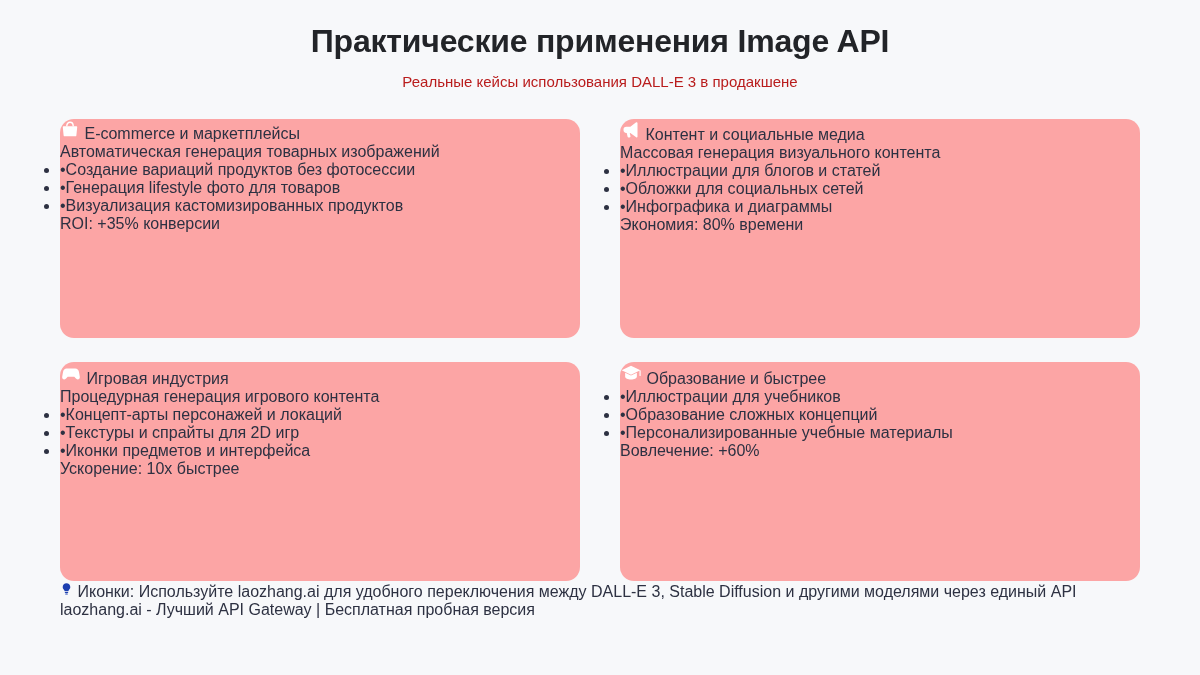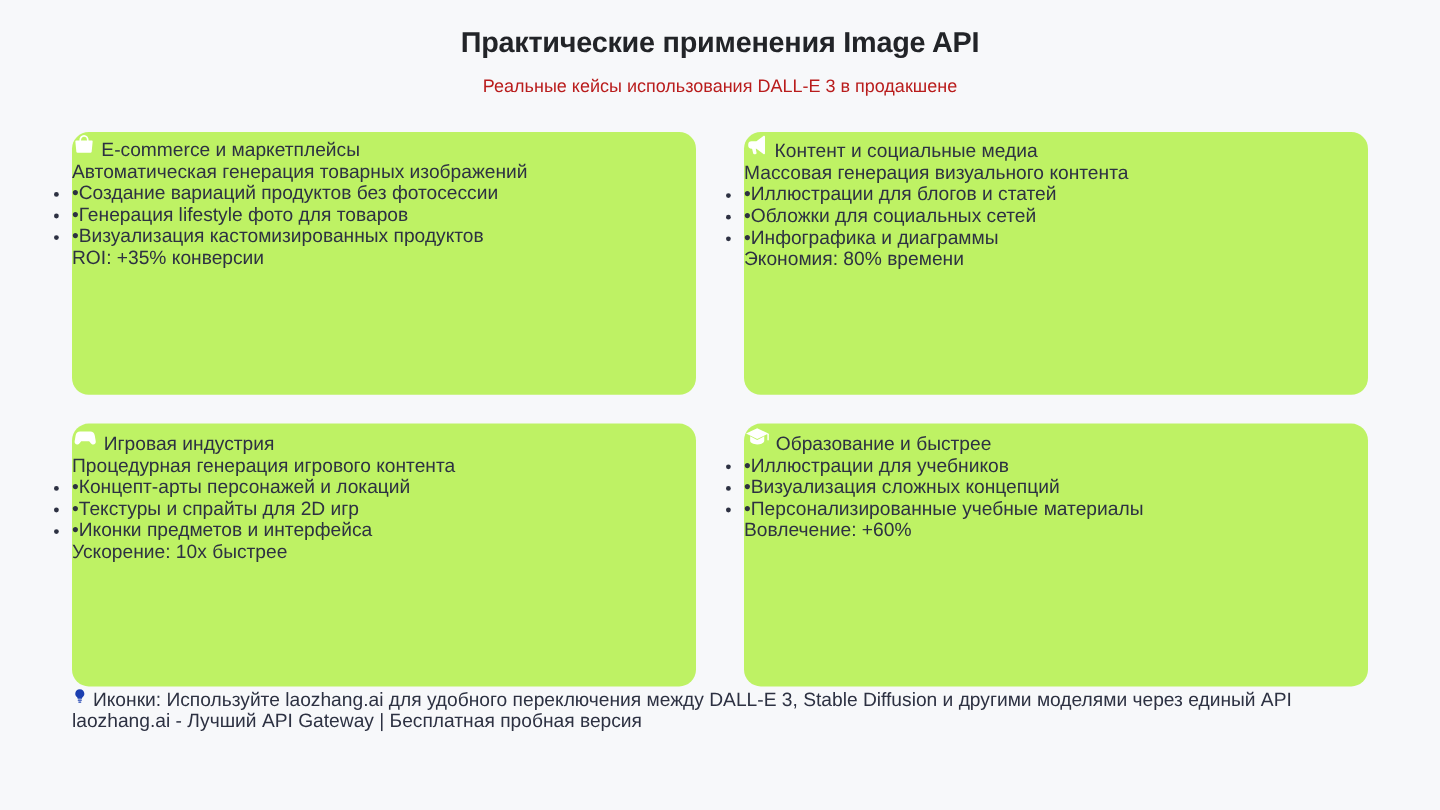--- a/index.html
+++ b/index.html
@@ -26,21 +26,21 @@
     position: relative;
   }
 
   
   .header {
     text-align: center;
     padding-top: 6px;
   }
 
   .page-title {
-    font-size: 24px;
+    font-size: 32px;
     font-weight: bold;
     letter-spacing: -0.2px;
     color: #222428;
     line-height: 1.2;
   }
 
   .page-subtitle {
     font-size: 15px;
     color: #b91c1c;
     margin-top: 13px;
@@ -51,21 +51,21 @@
   .card-grid {
     margin-top: 29px;
     display: grid;
     grid-template-columns: 1fr 1fr;
     grid-template-rows: 219px 219px;
     column-gap: 40px;
     row-gap: 24px;
   }
 
   .card {
-    background: #bef264;
+    background: #fca5a5;
     border-radius: 14px;
     box-shadow: 0 2px 10px rgba(40, 50, 70, 0.07），0 1px 3px rgba(40,50,70,0.05);
     box-shadow: 0 3px 11px rgba(40, 50, 70, 0.08);
     overflow: hidden;
     display: flex;
     flex-direction: column;
   }
 
   .card-header {
     height: 56px;
@@ -282,21 +282,21 @@
             <path d="M12 4.2 1.8 9.1 12 14l10.2-4.9z"></path>
             <path d="M5.6 11.6v4.1c0 1.9 2.9 3.3 6.4 3.3s6.4-1.4 6.4-3.3v-4.1L12 14.8z"></path>
             <path d="M21.9 9.6v5.1" stroke="#ffffff" stroke-width="1.3" stroke-linecap="round" fill="none"></path>
           </svg>
         </span>
         <span class="card-title">Образование и быстрее</span>
       </div>
       <div class="card-body">
         <ul class="bullet-list">
           <li><span class="bdot">•</span><span>Иллюстрации для учебников</span></li>
-          <li><span class="bdot">•</span><span>Визуализация сложных концепций</span></li>
+          <li><span class="bdot">•</span><span>Образование сложных концепций</span></li>
           <li><span class="bdot">•</span><span>Персонализированные учебные материалы</span></li>
         </ul>
         <span class="badge">Вовлечение: +60%</span>
       </div>
     </div>
 
   </div>
 
   <div class="tip-banner">
     <span class="tip-icon">

